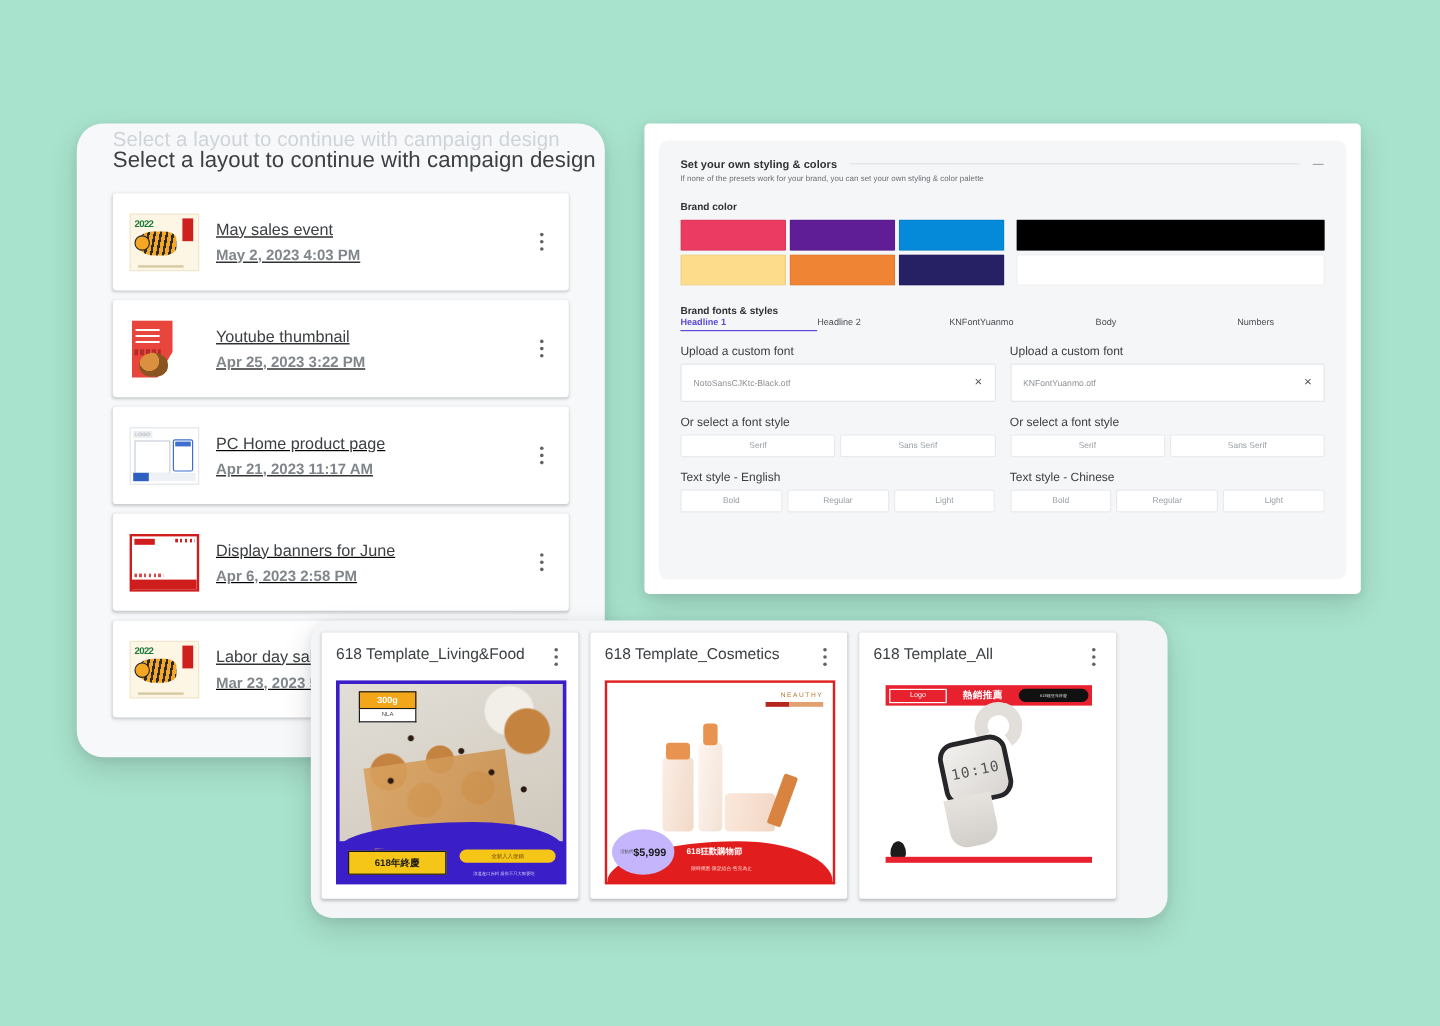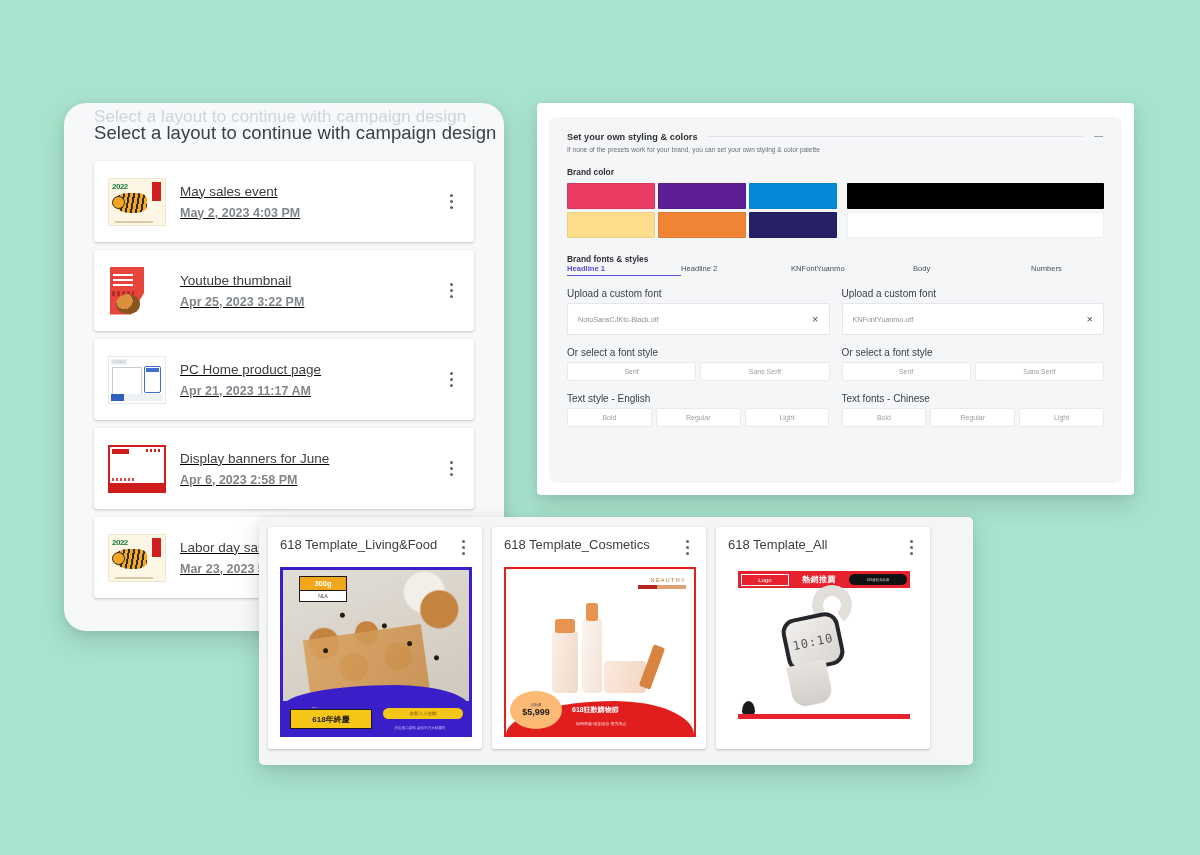--- a/index.html
+++ b/index.html
@@ -288,21 +288,21 @@
     display: flex; align-items: center; justify-content: center;
     white-space: nowrap;
   }
 
   
   #templates-panel {
     position: absolute;
     left: 259px; top: 517px;
     width: 714px; height: 248px;
     background: #f4f5f7;
-    border-radius: 5px;
+    border-radius: 18px;
     box-shadow: 0 10px 26px rgba(0,0,0,0.13), 0 2px 8px rgba(0,0,0,0.07);
     display: flex;
     align-items: flex-start;
     padding: 10px 0 0 0;
   }
   .tcard {
     width: 214px; height: 222px;
     background: #fff;
     margin-left: 10px;
     border-radius: 2px;
@@ -424,23 +424,23 @@
     position: absolute; left: 140px; top: 76px; width: 12px; height: 44px;
     background: #d98341; border-radius: 2px; transform: rotate(20deg);
   }
   .art-cos .redbar {
     position: absolute; left: 0; right: 0; bottom: 0; height: 34px;
     background: #e11d1d;
     border-radius: 58% 42% 0 0 / 34px 34px 0 0;
   }
   .art-cos .pricebubble {
     position: absolute; left: 4px; bottom: 6px;
-    width: 52px; height: 38px; background: #fdba74;
+    width: 52px; height: 38px; background: #c4b5fd;
     border-radius: 50%;
-    display: flex; flex-direction: column;
+    display: flex; flex-direction: row;
     align-items: center; justify-content: center; text-align: right;
   }
   .art-cos .pricebubble .pl { font-size: 3.6px; color: #555; }
   .art-cos .pricebubble .pv { font-size: 9px; font-weight: bold; color: #1b1b1b; }
   .art-cos .cn1 {
     position: absolute; left: 66px; bottom: 20px;
     font-size: 7px; font-weight: bold; color: #fff;
   }
   .art-cos .cn2 {
     position: absolute; left: 70px; bottom: 9px;
@@ -667,21 +667,21 @@
         <div class="minilabel">Upload a custom font</div>
         <div class="fontbox">
           <span class="fname">KNFontYuanmo.otf</span>
           <span class="xbtn">×</span>
         </div>
         <div class="minilabel">Or select a font style</div>
         <div class="btnrow">
           <div class="segbtn">Serif</div>
           <div class="segbtn">Sans Serif</div>
         </div>
-        <div class="minilabel">Text fonts - Chinese</div>
+        <div class="minilabel">Text style - Chinese</div>
         <div class="btnrow">
           <div class="segbtn">Bold</div>
           <div class="segbtn">Regular</div>
           <div class="segbtn">Light</div>
         </div>
       </div>
 
     </div>
   </div>
 </div>

